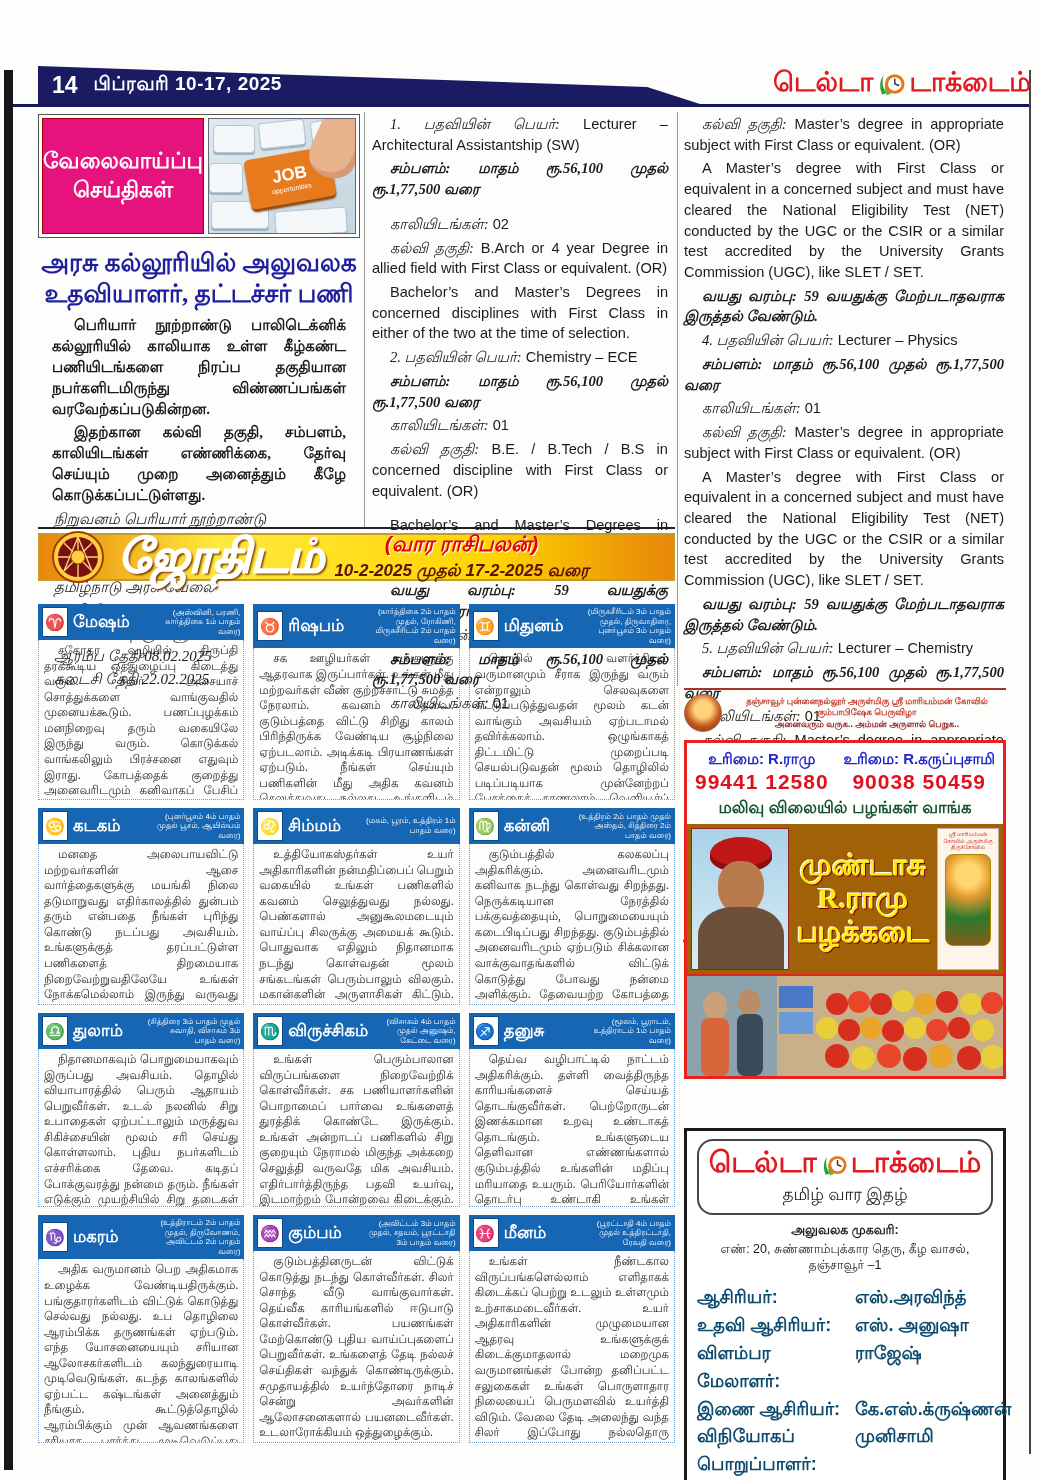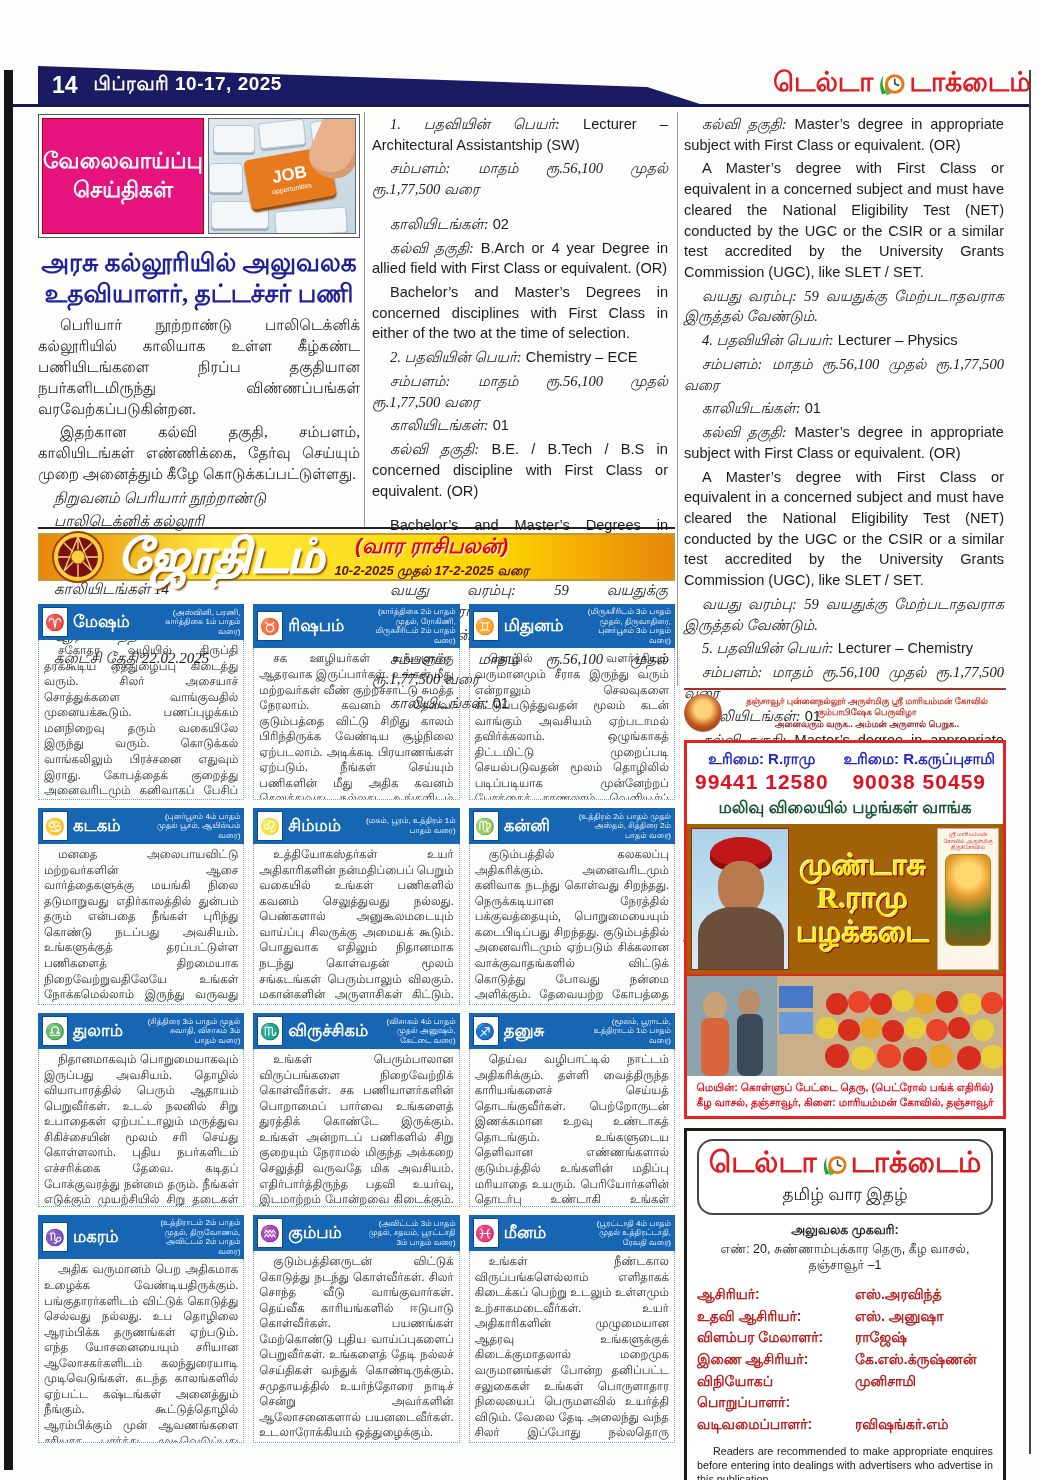--- a/index.html
+++ b/index.html
@@ -38,42 +38,42 @@
   .jobbox{display:flex;gap:4px;border:1px solid #555;background:#fff;padding:3px;height:116px;}
   .jobbox-pink{flex:0 0 148px;background:#e6127e;border:1px solid #a00;display:flex;flex-direction:column;align-items:center;justify-content:center;color:#fff;font-weight:bold;font-size:22px;line-height:1.3;text-align:center;}
   .jobbox-img{flex:1;position:relative;background:linear-gradient(135deg,#dfe9ef,#c5d6e0);border:1px solid #667;overflow:hidden;}
   .kbd-key{position:absolute;background:#f3f7f9;border:1px solid #b8c6cf;border-radius:4px;box-shadow:0 2px 0 #9fb2bd;}
   .job-key{position:absolute;left:38px;top:34px;width:86px;height:50px;background:#e87a1e;border-radius:5px;transform:rotate(-10deg);color:#fff;display:flex;flex-direction:column;align-items:center;justify-content:center;box-shadow:0 3px 2px #8a4a12;}
   .job-key .jk1{font-weight:bold;font-size:17px;}
   .job-key .jk2{font-size:7px;}
   .finger{position:absolute;right:-8px;top:-14px;width:48px;height:74px;background:#e8b28c;border-radius:22px;transform:rotate(24deg);box-shadow:inset -6px -4px 0 #d79a72;}
 
   .headline{margin:10px 2px 6px;text-align:center;color:#1e1e9e;font-weight:bold;font-size:25px;line-height:1.22;font-family:"Liberation Serif",serif;}
-  .article p{margin:0 0 2px;font-size:15px;line-height:1.4;text-align:justify;text-indent:22px;font-family:"Liberation Serif",serif;}
+  .article p{margin:0 14px 2px;font-size:15px;line-height:1.4;text-align:justify;text-indent:22px;font-family:"Liberation Serif",serif;font-weight:bold;}
   .detail-list{margin:2px 0 0 16px;font-style:italic;font-family:"Liberation Serif",serif;font-size:15px;line-height:1.52;}
   .detail-list div{margin:0;}
 
   
   .jp{margin:0 0 3px;font-size:14.6px;line-height:1.42;text-align:justify;text-indent:18px;}
   .jl{font-style:italic;font-family:"Liberation Serif",serif;}
   .jl:empty{display:none;}
-  .jp.ta span{font-style:italic;font-family:"Liberation Serif",serif;}
+  .jp.ta span{font-style:italic;font-family:"Liberation Serif",serif;font-weight:bold;}
   .jp.gap{margin-top:14px;}
 
   
   .astro-banner{
     position:absolute;left:38px;top:533px;width:637px;height:48px;box-sizing:border-box;
     background:linear-gradient(90deg,#e8860a,#ffe93e 28%,#ffd400 72%,#e8860a);
     border:2px solid #c49a33;display:flex;align-items:center;font-style:italic;
   }
   .astro-title{font-size:46px;font-weight:bold;color:#e60000;font-family:"Liberation Serif",serif;
     -webkit-text-stroke:1.5px #fff;text-shadow:2px 2px 2px #7a3c00;margin-left:14px;line-height:1;}
   .astro-right{margin-left:10px;display:flex;flex-direction:column;align-items:center;}
   .astro-sub{color:#e60000;font-weight:bold;font-size:21px;text-shadow:1px 1px 0 #fff;}
-  .astro-period{color:#5c1200;font-weight:bold;font-size:13px;margin-top:2px;}
+  .astro-period{color:#5c1200;font-weight:bold;font-size:17px;margin-top:2px;}
 
   
   .astro-grid{
     position:absolute;left:38px;top:604px;width:637px;
     display:grid;grid-template-columns:repeat(3,1fr);grid-template-rows:196px 197px 194px 228px;
     gap:8px 9px;
   }
   .sign-cell{display:flex;flex-direction:column;overflow:hidden;}
   .sign-head{background:#1666b4;color:#fff;display:flex;align-items:center;padding:3px 4px;min-height:36px;box-sizing:border-box;}
   .sign-icon{flex:0 0 24px;height:28px;background:#fff;color:#111;display:flex;align-items:center;justify-content:center;font-size:16px;border:1px solid #0a4a86;}
@@ -110,21 +110,21 @@
 
   
   .delta-box{position:absolute;left:684px;top:1128px;width:322px;box-sizing:border-box;border:3px solid #1a1a1a;background:#fff;padding:8px 10px 10px;}
   .logo-frame{border:2px solid #444;border-radius:16px;padding:5px 4px 7px;text-align:center;}
   .logo-row{display:flex;align-items:center;justify-content:center;gap:3px;}
   .logo-row .mword{color:#e11a22;font-weight:bold;font-size:29px;font-family:"Liberation Serif",serif;}
   .logo-sub{font-size:17px;color:#222;margin-top:2px;font-family:"Liberation Serif",serif;}
   .office-label{text-align:center;font-size:12.5px;margin-top:8px;font-weight:bold;}
   .office-addr{text-align:center;font-size:12.5px;margin-top:3px;}
   .staff{margin-top:10px;}
-  .staff-row{display:flex;font-size:14px;line-height:1.55;font-weight:bold;color:#b91c1c;}
+  .staff-row{display:flex;font-size:18px;line-height:1.55;font-weight:bold;color:#0c4a6e;}
   .staff-row .srole{flex:0 0 158px;}
   .disclaimers{margin-top:8px;}
   .disclaimers p{margin:0 0 4px;font-size:10.8px;line-height:1.3;text-align:justify;text-indent:16px;}
 </style>
 </head>
 <body>
 
 <div class="frame-left"></div>
 <div class="frame-right"></div>
 <div class="header-rule"></div>
@@ -452,24 +452,20 @@
         <circle cx="150" cy="80" r="12" fill="#d82e1e"></circle>
           <circle cx="176" cy="82" r="12" fill="#e8cf3a"></circle>
           <circle cx="202" cy="80" r="12" fill="#e8452a"></circle>
           <circle cx="228" cy="83" r="12" fill="#d82e1e"></circle>
           <circle cx="254" cy="80" r="12" fill="#e8a52a"></circle>
           <circle cx="282" cy="82" r="12" fill="#d82e1e"></circle>
           <circle cx="306" cy="81" r="12" fill="#e8cf3a"></circle>
       </g>
     </svg>
   </div>
-  <div class="address">
-    <div>மெயின்: கொள்ளுப் பேட்டை தெரு, (பெட்ரோல் பங்க் எதிரில்)</div>
-    <div>கீழ வாசல், தஞ்சாவூர், கிளை: மாரியம்மன் கோவில், தஞ்சாவூர்</div>
-  </div>
 </div>
 
 <div class="delta-box">
   <div class="logo-frame">
     <div class="logo-row">
       <span class="mword">டெல்டா</span>
       <svg width="28" height="28" viewBox="0 0 40 40">
         <path d="M8 34 Q2 20 10 8 Q6 22 14 32 Z" fill="#2e9e3a"></path>
         <path d="M14 35 Q9 22 16 10 Q13 23 20 33 Z" fill="#57b847"></path>
         <circle cx="25" cy="20" r="11" fill="#fff" stroke="#e87817" stroke-width="4"></circle>

